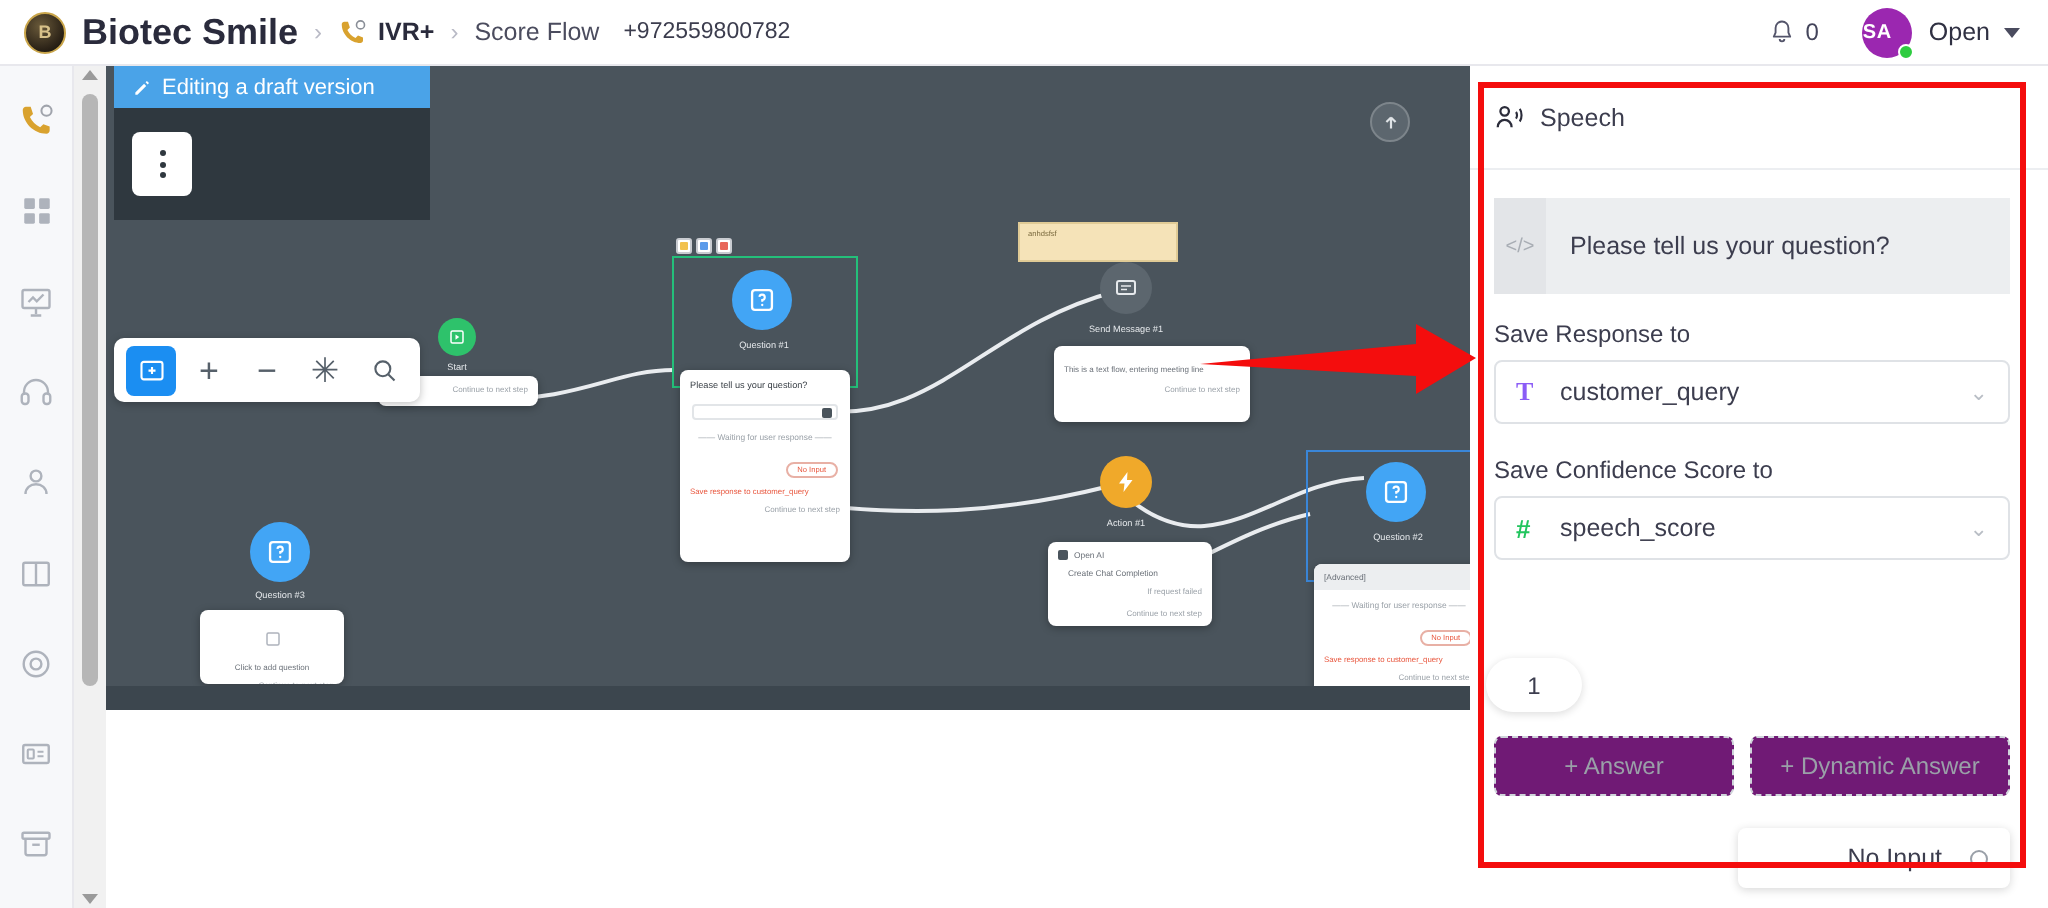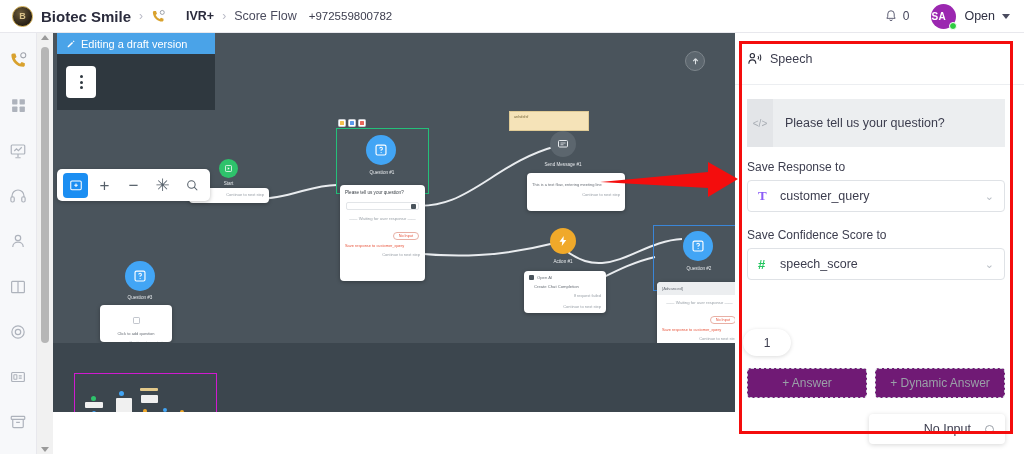--- a/index.html
+++ b/index.html
@@ -16,23 +16,23 @@
     background: #fff; border-bottom: 1px solid #e8e8ed;
     display: flex; align-items: center; z-index: 30;
   }
   .brand-logo {
     width: 21px; height: 21px; border-radius: 50%;
     background: radial-gradient(circle at 38% 32%, #6a5a3a 0%, #2d2418 65%, #0d0b07 100%);
     border: 1.5px solid #c9a54a; margin-left: 12px; flex: none;
     display: flex; align-items: center; justify-content: center;
   }
   .brand-logo span { color: #d8c189; font-size: 9px; font-weight: bold; }
-  .brand-name { font-size: 15px; font-weight: bold; color: #2a2b3c; margin-left: 8px; }
+  .brand-name { font-size: 18px; font-weight: bold; color: #2a2b3c; margin-left: 8px; }
   .crumb-sep { color: #b9bac6; font-size: 12px; margin: 0 8px; }
-  .crumb-ivr { display: flex; align-items: center; gap: 20px; }
+  .crumb-ivr { display: flex; align-items: center; gap: 5px; }
   .crumb-ivr .ivr-label { font-size: 12.5px; font-weight: bold; color: #2a2b3c; }
   .crumb-flow { font-size: 12.5px; color: #4b4c5e; }
   .crumb-phone { font-size: 11.5px; color: #3c3d4e; margin-left: 12px; }
   .header-right { margin-left: auto; display: flex; align-items: center; margin-right: 14px; }
   .bell-wrap { display: flex; align-items: center; gap: 5px; margin-right: 22px; }
   .bell-count { font-size: 12px; color: #43445a; }
   .avatar {
     position: relative; width: 25px; height: 25px; border-radius: 50%;
     background: #9b27b0; color: #fff; font-size: 10px; font-weight: bold;
     display: flex; align-items: center; justify-content: flex-start; letter-spacing: .3px;
@@ -54,21 +54,21 @@
     background: #f7f8fa; border-right: 1px solid #e8e8ed; z-index: 25;
     display: flex; flex-direction: column; align-items: center; padding-top: 14px;
   }
   .rail-item {
     width: 30px; height: 30px; margin-bottom: 18px;
     display: flex; align-items: center; justify-content: center;
   }
 
   
   .canvas {
-    position: absolute; top: 33px; left: 37px; width: 698px; height: 379px;
+    position: absolute; top: 33px; left: 37px; width: 698px; height: 322px;
     background: #4a545c; overflow: hidden;
   }
   .canvas-scrollbar {
     position: absolute; top: 33px; left: 37px; width: 16px; height: 421px;
     background: #f1f1f1; z-index: 22;
     display: flex; flex-direction: column; align-items: center; justify-content: space-between;
     padding: 2px 0;
   }
   .sb-arrow-up { width: 0; height: 0; border-left: 4px solid transparent; border-right: 4px solid transparent; border-bottom: 5px solid #9a9a9a; }
   .sb-arrow-down { width: 0; height: 0; border-left: 4px solid transparent; border-right: 4px solid transparent; border-top: 5px solid #9a9a9a; }

